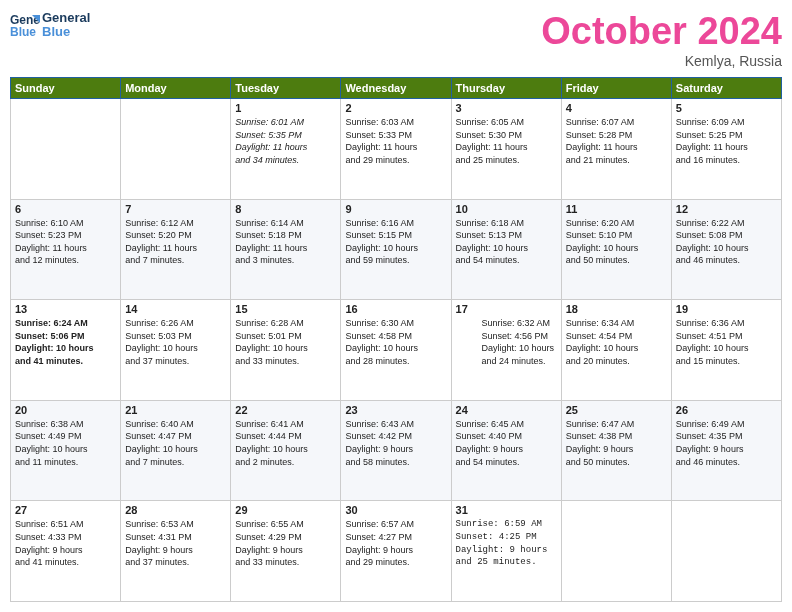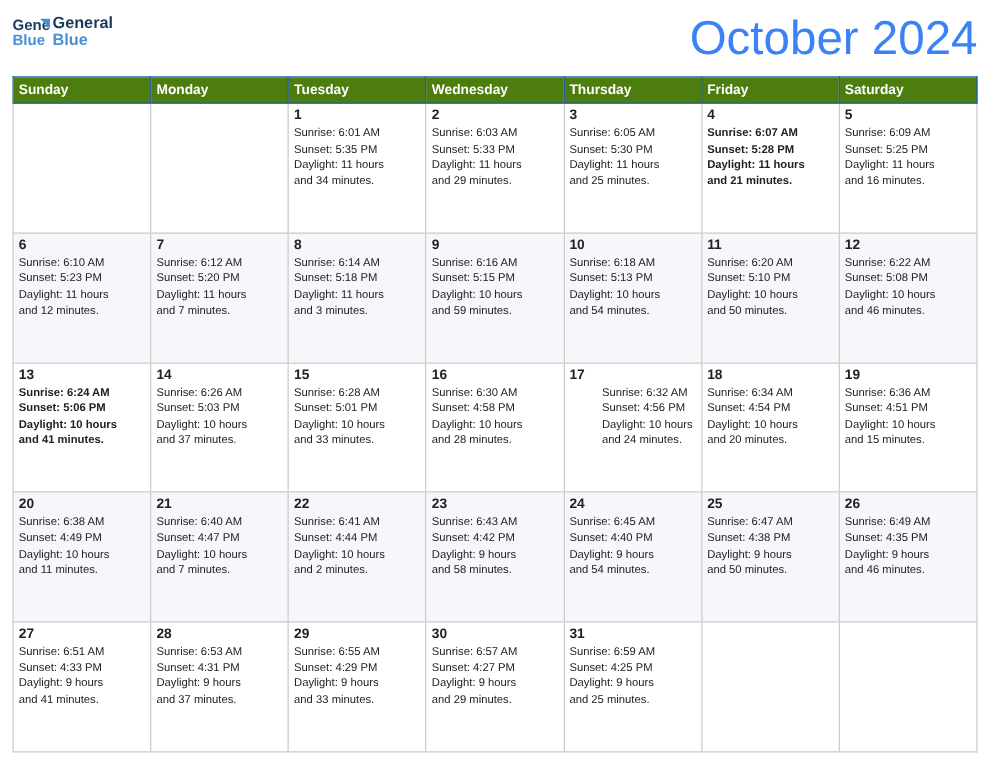--- a/index.html
+++ b/index.html
@@ -90,21 +90,22 @@
         <text x="0" y="14" font-size="12" font-weight="bold" fill="#1a3a5c">General</text>
         <text x="0" y="26" font-size="12" font-weight="bold" fill="#4a90d9">Blue</text>
         <polygon points="22,5 30,5 30,13" fill="#4a90d9"></polygon>
       </svg>
       <div>
         <div style="font-size:13px;font-weight:bold;color:#1a3a5c;line-height:1.1;">General</div>
         <div style="font-size:13px;font-weight:bold;color:#4a90d9;line-height:1.1;">Blue</div>
       </div>
     </div>
     <div class="title-block">
-      <div style="font-size:38px;font-weight:normal;color:#3b82f6;">October 2024</div>
+      <div style="font-size:38px;font-weight:bold;color:#ec4899;">October 2024</div>
+      <div style="font-size:14px;color:#555;">Kemlya, Russia</div>
     </div>
   </div>
 
   <table class="calendar" id="cal-table">
     <thead id="cal-head">
         <tr>
           <th>Sunday</th>
           <th>Monday</th>
           <th>Tuesday</th>
           <th>Wednesday</th>
@@ -112,42 +113,42 @@
           <th>Friday</th>
           <th>Saturday</th>
         </tr>
       </thead>
     <tbody id="cal-body">
         <tr>
           <td class="empty"></td>
           <td class="empty"></td>
           <td>
             <span class="day-num">1</span>
-            <div class="day-info" style="white-space: pre-line;">Sunrise: 6:01 AM
+            <div class="day-info" style="white-space: pre-line; font-style: italic;">Sunrise: 6:01 AM
 Sunset: 5:35 PM
 Daylight: 11 hours
 and 34 minutes.</div>
           </td>
           <td>
             <span class="day-num">2</span>
             <div class="day-info" style="white-space: pre-line;">Sunrise: 6:03 AM
 Sunset: 5:33 PM
 Daylight: 11 hours
 and 29 minutes.</div>
           </td>
           <td>
             <span class="day-num">3</span>
             <div class="day-info" style="white-space: pre-line;">Sunrise: 6:05 AM
 Sunset: 5:30 PM
 Daylight: 11 hours
 and 25 minutes.</div>
           </td>
           <td>
             <span class="day-num">4</span>
-            <div class="day-info" style="white-space: pre-line; font-weight: bold;">Sunrise: 6:07 AM
+            <div class="day-info" style="white-space: pre-line;">Sunrise: 6:07 AM
 Sunset: 5:28 PM
 Daylight: 11 hours
 and 21 minutes.</div>
           </td>
           <td>
             <span class="day-num">5</span>
             <div class="day-info" style="white-space: pre-line;">Sunrise: 6:09 AM
 Sunset: 5:25 PM
 Daylight: 11 hours
 and 16 minutes.</div>
@@ -330,21 +331,21 @@
           </td>
           <td>
             <span class="day-num">30</span>
             <div class="day-info" style="white-space: pre-line;">Sunrise: 6:57 AM
 Sunset: 4:27 PM
 Daylight: 9 hours
 and 29 minutes.</div>
           </td>
           <td>
             <span class="day-num">31</span>
-            <div class="day-info" style="white-space: pre-line;">Sunrise: 6:59 AM
+            <div class="day-info" style="white-space: pre-line; font-family: Liberation Mono, monospace;">Sunrise: 6:59 AM
 Sunset: 4:25 PM
 Daylight: 9 hours
 and 25 minutes.</div>
           </td>
           <td class="empty"></td>
           <td class="empty"></td>
         </tr>
       </tbody>
   </table>
 </div>

